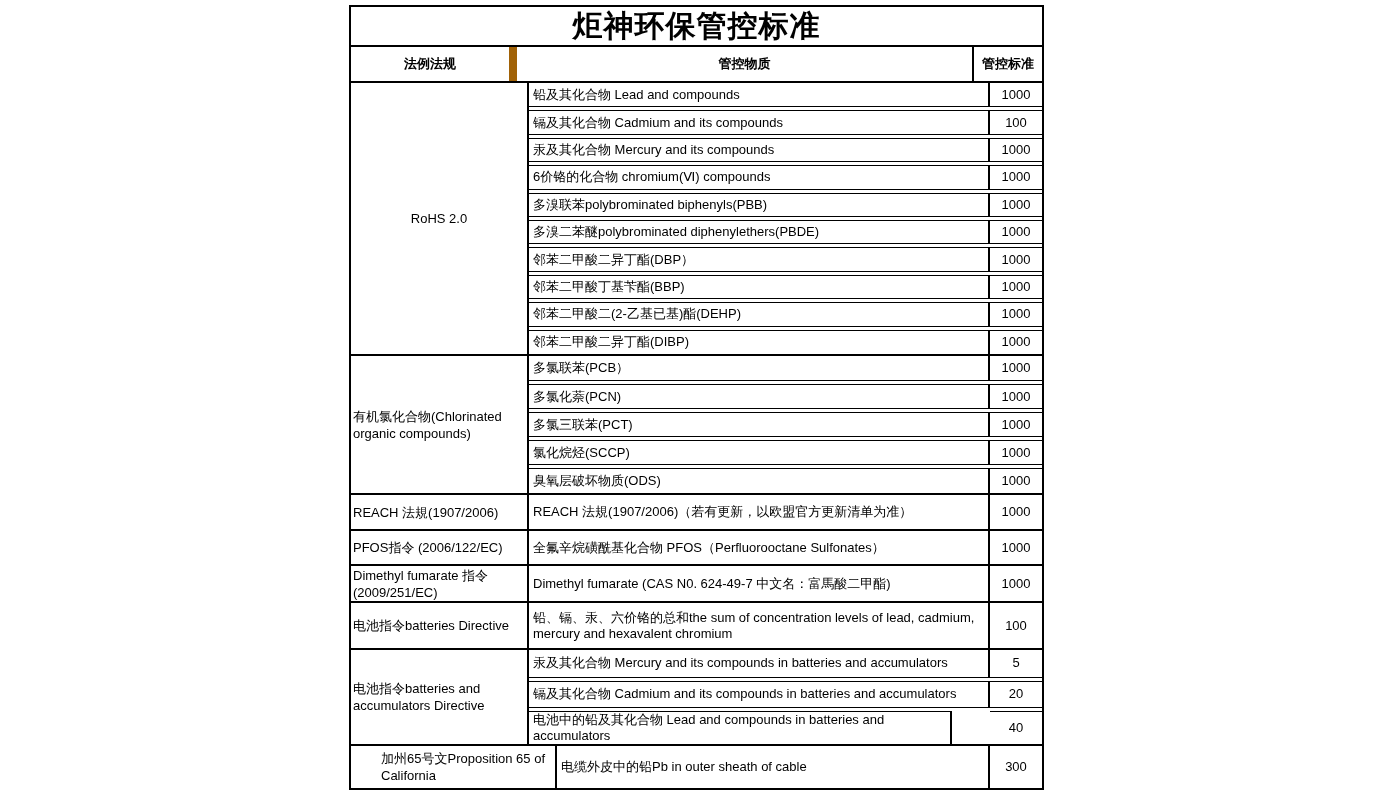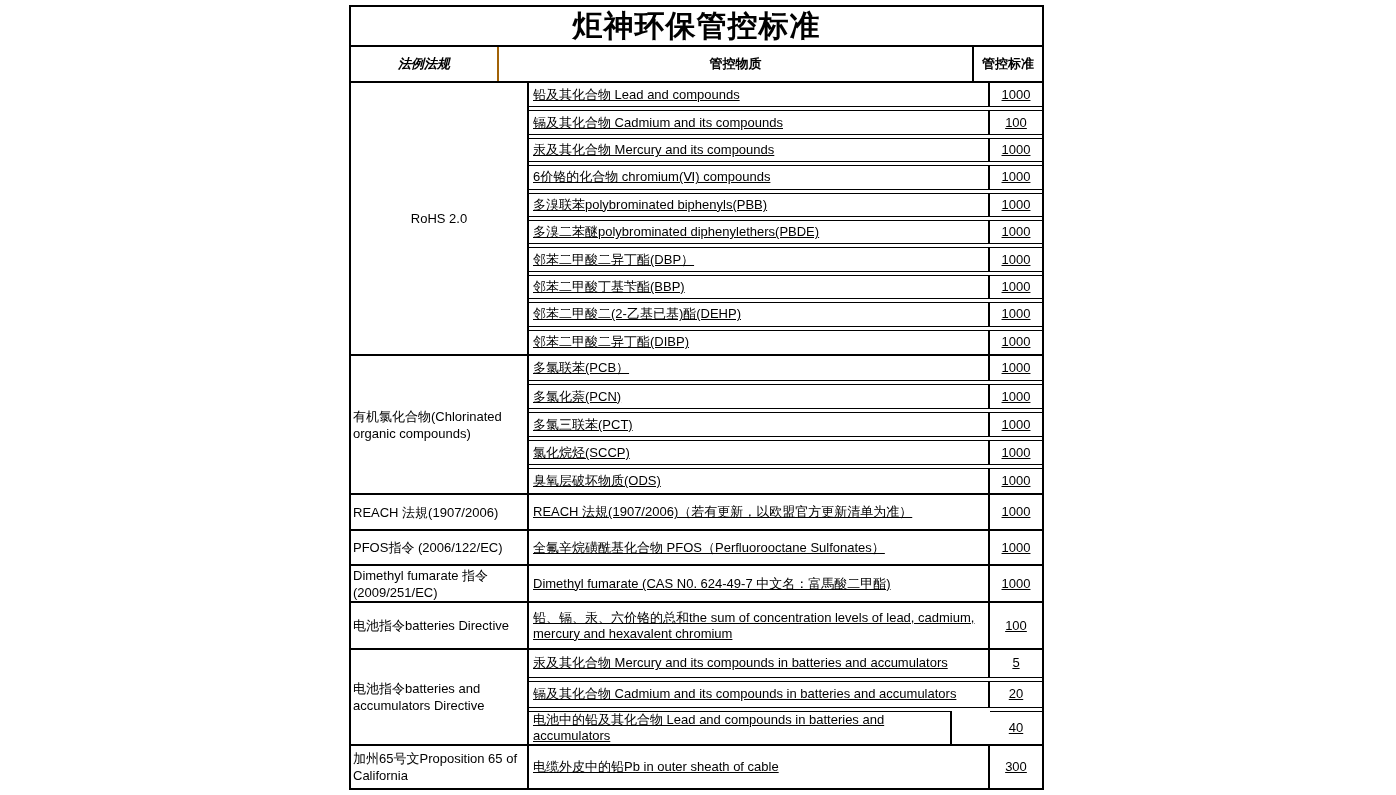--- a/index.html
+++ b/index.html
@@ -28,21 +28,21 @@
   }
   .header-row {
     height: 36px;
     border-bottom: 2px solid #000;
     display: flex;
     font-weight: bold; font-size: 13px;
   }
   .header-row .hcell {
     display: flex; align-items: center; justify-content: center;
   }
-  .hc-law { width: 148px; border-right: 2px solid #a16207; font-style: italic; }
+  .hc-law { width: 166px; border-right: 8px solid #a16207; }
   .hc-substance { flex: 1; border-right: 2px solid #000; }
   .hc-standard { width: 68px; }
   .body { flex: 1; display: flex; flex-direction: column; }
   .group {
     display: flex;
     border-bottom: 2px solid #000;
   }
   .group:last-child { border-bottom: none; }
   .gleft {
     width: 178px;
@@ -51,21 +51,21 @@
     padding: 1px 2px;
     font-size: 13px;
     line-height: 17px;
   }
   .gleft.center { justify-content: center; text-align: center; }
   .grows {
     flex: 1;
     display: flex; flex-direction: column;
     row-gap: 3px;
   }
-  .row { flex: 1; display: flex; min-height: 0; text-decoration: underline; }
+  .row { flex: 1; display: flex; min-height: 0; }
   .cell {
     display: flex; align-items: center;
     font-size: 13px;
     line-height: 16px;
   }
   .sub {
     flex: 1;
     padding: 1px 4px;
     border-right: 2px solid #000;
   }
@@ -204,21 +204,21 @@
           <div class="row" style="flex: 1 1 0px;">
             <div class="cell sub">镉及其化合物 Cadmium and its compounds in batteries and accumulators</div>
             <div class="cell std">20</div>
           </div>
           <div class="row" style="flex: 1.2 1 0px; gap: 38px;">
             <div class="cell sub">电池中的铅及其化合物 Lead and compounds in batteries and accumulators</div>
             <div class="cell std">40</div>
           </div>
         </div>
       </div>
-      <div class="group" style="height: 42px;">
+      <div class="group" style="height: 42px; padding-left: 28px;">
         <div class="gleft">加州65号文Proposition 65 of California</div>
         <div class="grows">
           <div class="row">
             <div class="cell sub">电缆外皮中的铅Pb in outer sheath of cable</div>
             <div class="cell std">300</div>
           </div>
         </div>
       </div>
     </div>
 </div>

